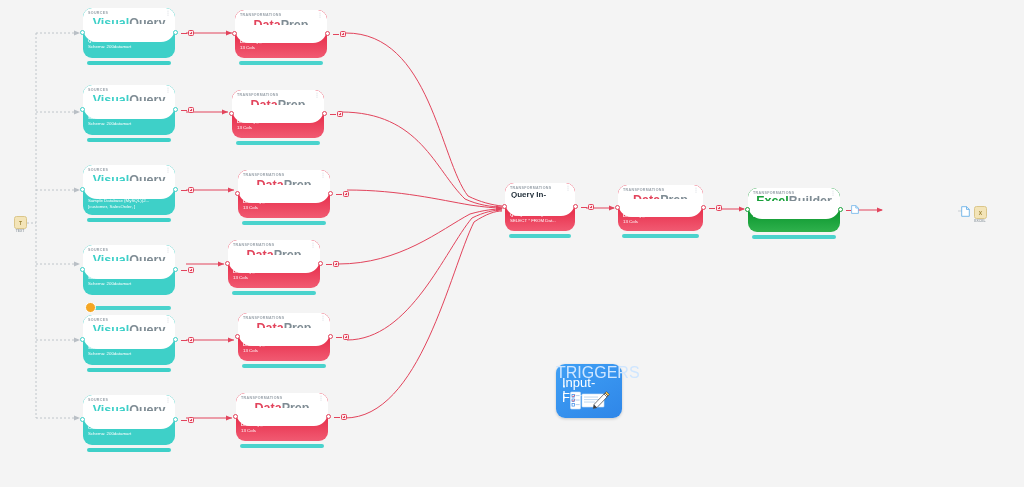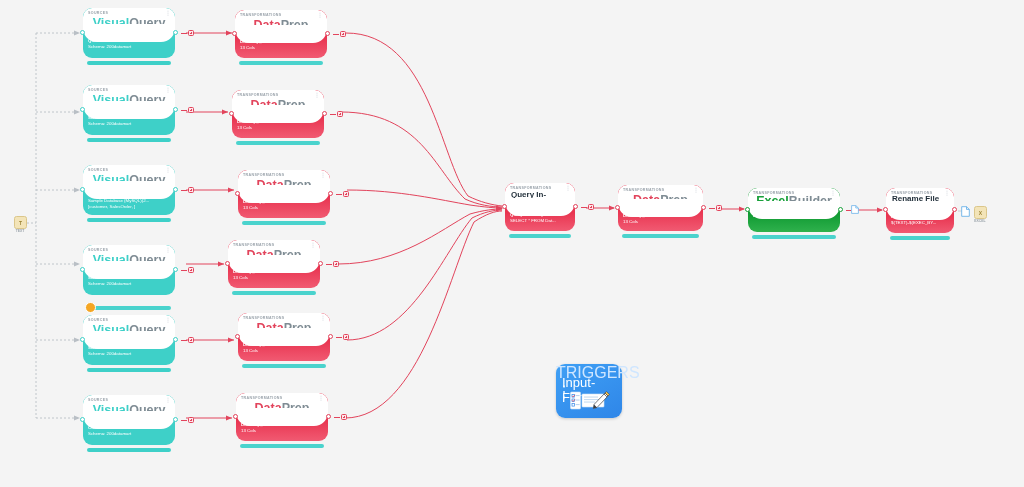--- a/index.html
+++ b/index.html
@@ -468,34 +468,20 @@
     <div class="port in" style="top:19px"></div>
     <div class="port out" style="top:19px"></div>
     <div class="plugline" style="right:-11px;top:21.5px;width:5px"></div>
     <svg style="position:absolute;right:-19px;top:17px;width:8px;height:9px" viewBox="0 0 8 9">
       <path d="M0.6,0.6 h4.2 l2.6,2.4 v5.4 h-6.8 z" fill="#ffffff" stroke="#5aa9e6" stroke-width="0.7"></path>
       <path d="M4.8,0.6 v2.4 h2.6" fill="none" stroke="#5aa9e6" stroke-width="0.7"></path>
     </svg>
     <div class="footbar"></div>
   </div>
 
-  <div class="node rf" style="left:886px;top:188px;width:68px;height:45px;">
-    <div class="body">
-      <div class="head">
-        <div class="cat">TRANSFORMATIONS</div>
-        <div class="dots">⋮</div>
-        <div class="title" style="top:6px">Rename File</div>
-      </div>
-      <div class="meta" style="top:26px">FileRenamer_1</div>
-      <div class="meta" style="top:32px;font-weight:400">$(TEXT)-$(EXEC_BY...</div>
-    </div>
-    <div class="port in" style="top:19px"></div>
-    <div class="port out" style="top:19px"></div>
-    <div class="footbar"></div>
-  </div>
 
   <svg style="position:absolute;left:961px;top:206px;width:9px;height:11px" viewBox="0 0 9 11">
     <path d="M0.7,0.7 h4.8 l2.8,2.7 v6.9 h-7.6 z" fill="#ffffff" stroke="#5aa9e6" stroke-width="0.8"></path>
     <path d="M5.5,0.7 v2.7 h2.8" fill="none" stroke="#5aa9e6" stroke-width="0.8"></path>
   </svg>
   <div class="tagbox" style="left:974px;top:206px;">
     <span>X</span>
   </div>
   <div class="taglabel" style="left:966px;top:219px;width:28px;">EXCEL</div>
 

